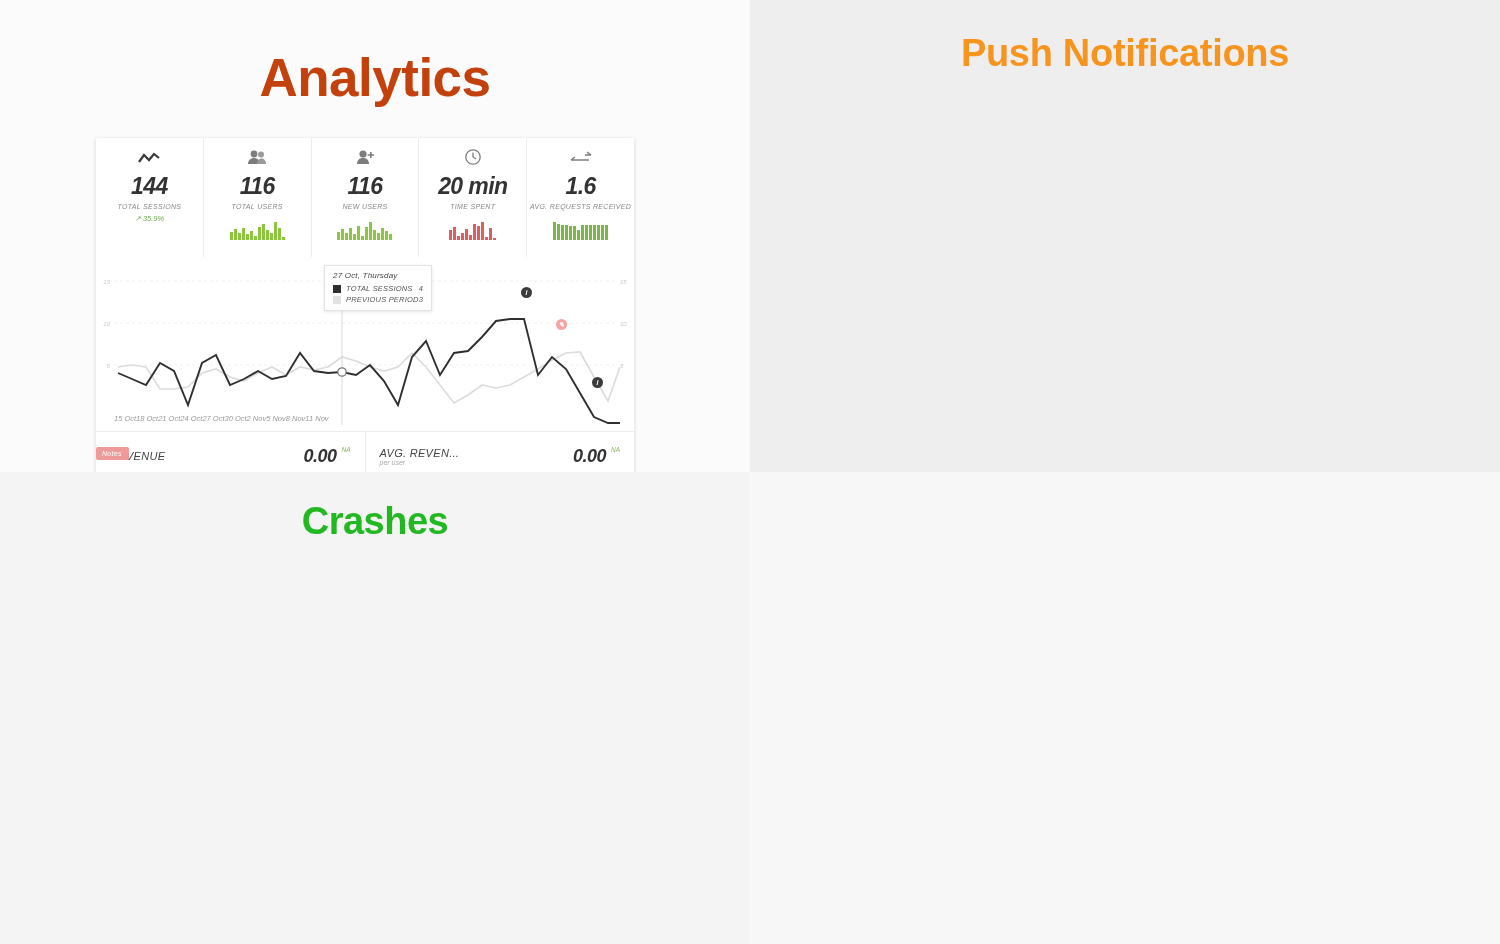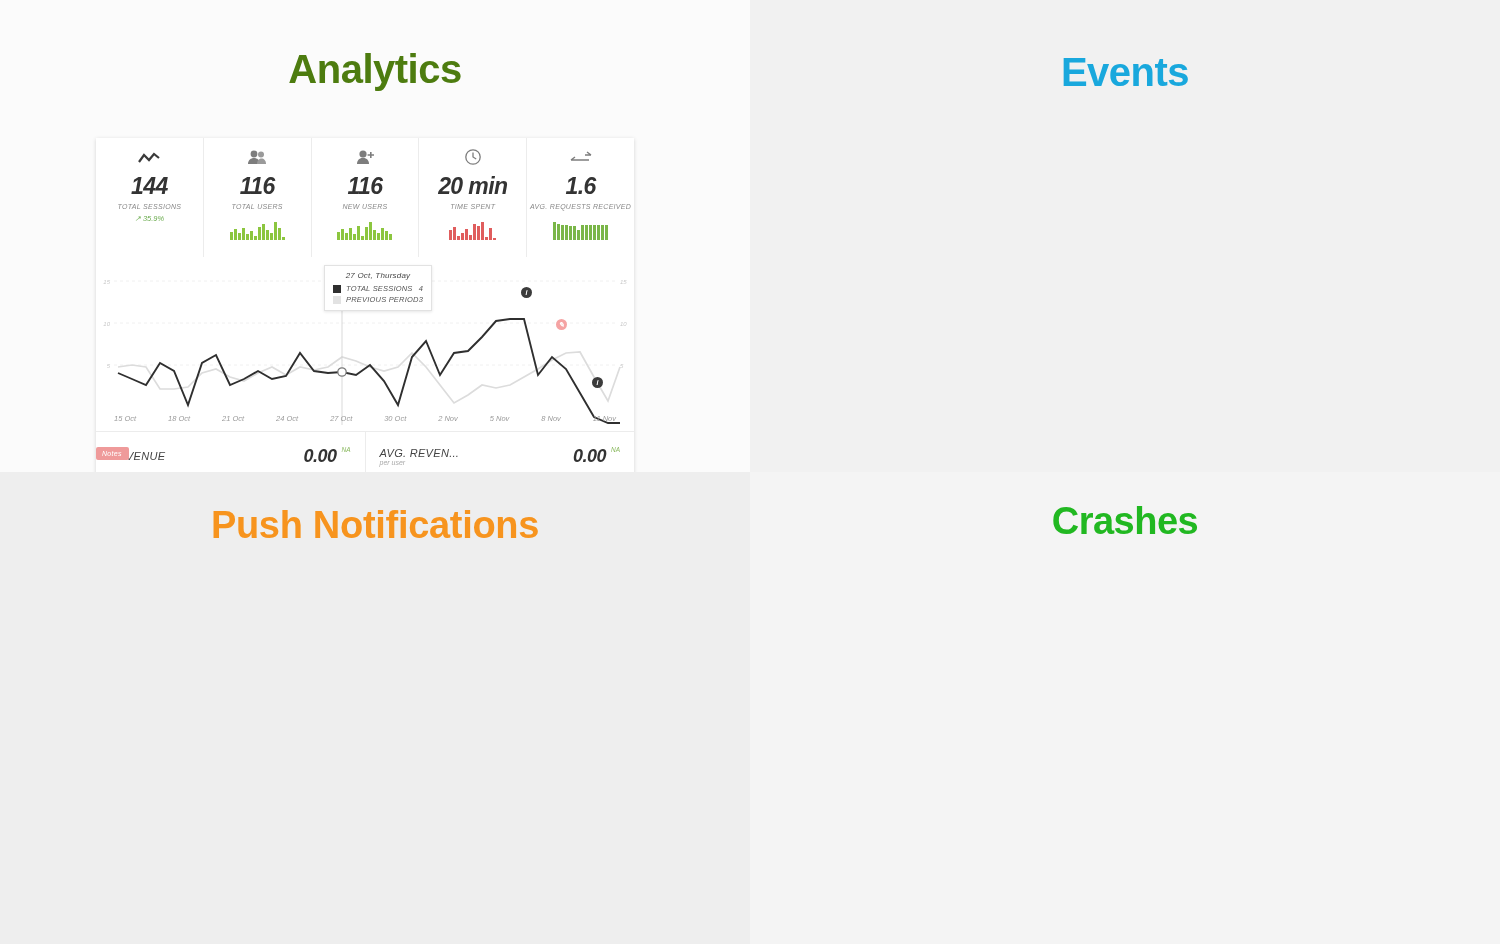--- a/index.html
+++ b/index.html
@@ -20,21 +20,21 @@
   .q-push      { background: #eeeeee; }
   .q-crashes   { background: #f4f4f4; }
 
   .quad-title {
     text-align: center;
     font-size: 38px;
     font-weight: 700;
     letter-spacing: -0.5px;
     padding-top: 0;
   }
-  .t-analytics { color: #4d7c0f; font-size: 40px; margin-top: 47px; }
+  .t-analytics { color: #c2410c; font-size: 53px; margin-top: 47px; }
   .t-events    { color: #19a8dd; font-size: 40px; margin-top: 50px; }
   .t-push      { color: #f7941e; font-size: 38px; margin-top: 32px; letter-spacing: -0.3px; text-align: center;}
   .t-crashes   { color: #21b821; font-size: 38px; margin-top: 28px; }
 
   
   .card {
     background: #fff;
     box-shadow: 0 1px 4px rgba(0,0,0,0.16);
     position: absolute;
     font-style: italic;
@@ -54,28 +54,28 @@
     font-size: 23px; font-weight: 700; color: #333; letter-spacing: -0.6px;
     margin-top: 1px; font-family: "Liberation Sans", sans-serif;
   }
   .an-lbl { font-size: 7px; color: #888; letter-spacing: 0.3px; margin-top: 3px; text-transform: uppercase;}
   .an-trend { font-size: 7.5px; color: #6aab4e; margin-top: 4px; }
   .spark { display: flex; align-items: flex-end; justify-content: center; gap: 1px; height: 22px; margin-top: 8px; }
   .spark i { display: block; width: 3px; }
 
   .an-chart { position: relative; height: 175px; border-bottom: 1px solid #ececec; }
   .an-chart svg { display: block; }
-  .an-xaxis { display: flex; justify-content: space-between; padding: 0 18px; margin-top: -18px; position: relative; z-index:3;}
+  .an-xaxis { display: flex; padding: 0 18px; margin-top: -18px; position: relative; z-index:3;}
   .an-xaxis span { font-size: 7.5px; color: #9a9a9a; }
 
   .tooltip {
     position: absolute; background: #fff; border: 1px solid #e2e2e2;
     box-shadow: 0 1px 3px rgba(0,0,0,0.1); padding: 5px 8px 6px; z-index: 5;
   }
-  .tt-date { font-size: 8px; color: #444; text-align: center; margin-bottom: 4px; letter-spacing: .2px;}
+  .tt-date { font-size: 8px; color: #444; text-align: left; margin-bottom: 4px; letter-spacing: .2px;}
   .tt-row { display: flex; align-items: center; font-size: 7.5px; color: #555; margin-top: 2px; letter-spacing:.2px;}
   .tt-sw { width: 8px; height: 8px; margin-right: 5px; flex: none; }
   .tt-name { width: 78px; }
   .tt-v { margin-left: auto; }
 
   .notes-tag {
     position: absolute; left: 0; top: 190px; background: #ef9a9a; color: #fff;
     font-size: 7px; padding: 3px 7px 3px 6px; border-radius: 2px; letter-spacing:.3px;
   }
   .dot-badge {
@@ -289,24 +289,20 @@
             <span>AVG. REVEN...</span>
             <small>per user</small>
           </div>
           <div class="rev-val">0.00</div>
           <div class="rev-na">NA</div>
         </div>
       </div>
     </div>
   </div>
 
-  <div class="quad q-events">
-    <div class="quad-title t-events">Events</div>
-
-  </div>
 
   <div class="quad q-push">
     <div class="quad-title t-push">Push Notifications</div>
 
   </div>
 
   <div class="quad q-crashes">
     <div class="quad-title t-crashes">Crashes</div>
 
   </div>

